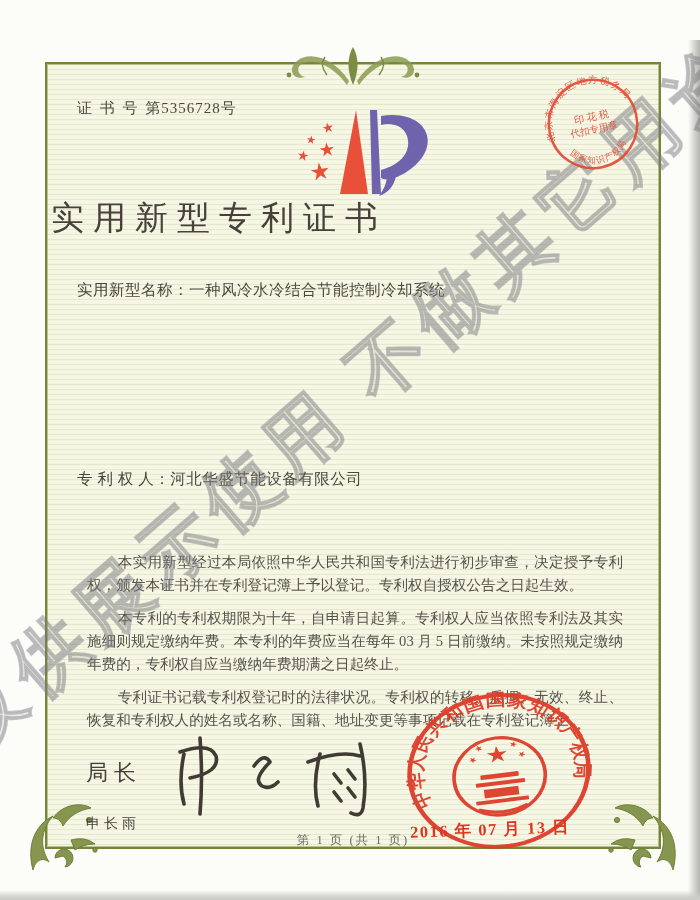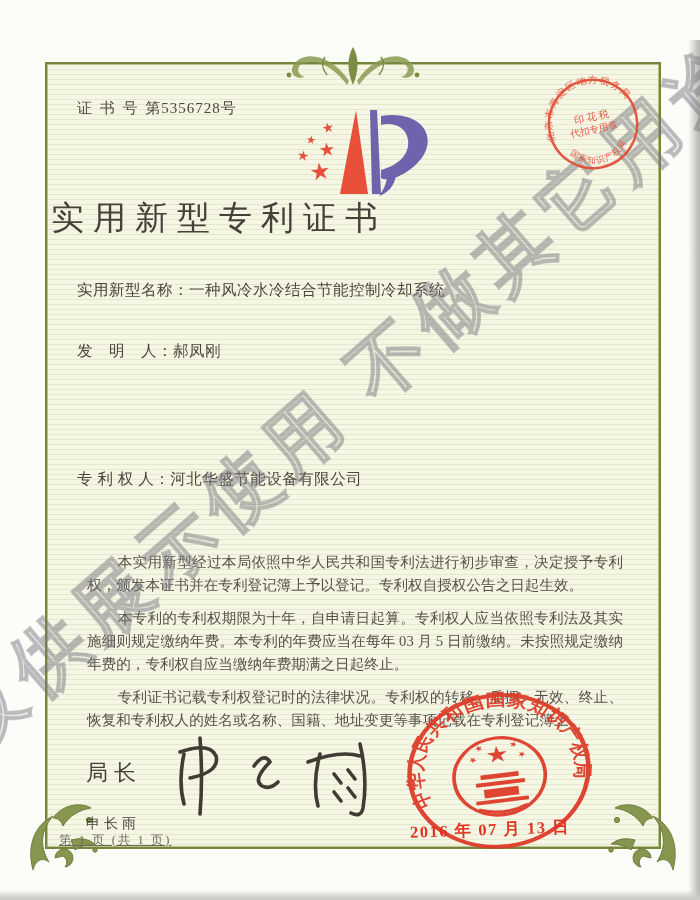--- a/index.html
+++ b/index.html
@@ -24,22 +24,22 @@
   .logo{position:absolute;left:237px;top:40px;width:148px;height:95px;}
   .title{position:absolute;left:4px;top:132px;width:100%;
     font-size:33px;letter-spacing:9px;color:#474139;font-weight:500;}
   .field-row{position:absolute;left:30px;font-size:15.5px;color:#4e473f;letter-spacing:.5px;white-space:nowrap;text-align:right;}
   .field-row .flabel{color:#4a443d;}
   .paragraphs{position:absolute;left:30px;top:477px;width:556px;color:#57514a;}
   .paragraphs p{margin:10px;font-size:14.6px;line-height:1.58;text-indent:2.1em;text-align:justify;}
   .official-title{position:absolute;left:39px;top:694px;font-size:22px;letter-spacing:6px;color:#46413a;}
   .official-name{position:absolute;left:39px;top:751px;font-size:14px;letter-spacing:4px;color:#46413a;}
   .signature{position:absolute;left:115px;top:668px;width:225px;height:88px;z-index:4;}
-  .footer{position:absolute;left:12px;top:768px;width:100%;
-    font-size:12.5px;letter-spacing:2px;color:#6f6a5f;text-decoration:underline;}
+  .footer{position:absolute;left:0;top:768px;width:100%;text-align:center;
+    font-size:12.5px;letter-spacing:2px;color:#6f6a5f;}
   .tax-seal{position:absolute;left:498px;top:12px;width:96px;height:96px;
     transform:rotate(-12deg);opacity:.92;z-index:6;}
   .main-seal{position:absolute;left:356px;top:626px;width:192px;height:162px;
     transform:rotate(-7deg);opacity:.94;z-index:6;}
   .seal-date{position:absolute;left:363px;top:755px;font-size:16.5px;font-weight:bold;
     color:#e0341f;letter-spacing:1.5px;transform:rotate(-2deg);z-index:7;white-space:nowrap;}
   .watermark{position:absolute;left:50%;top:44%;transform:translate(-50%,-50%) rotate(-41deg);
     font-size:74px;letter-spacing:10px;white-space:nowrap;z-index:5;font-weight:bold;
     color:rgba(128,128,134,.14);-webkit-text-stroke:1.6px rgba(120,120,126,.42);pointer-events:none;}
   .ornament-top{position:absolute;left:50%;top:-23px;transform:translateX(-50%);width:156px;height:56px;}
@@ -123,23 +123,20 @@
     </text>
     <text x="50" y="46" font-size="10.5" fill="#e24b35" text-anchor="middle">印 花 税</text>
     <text x="50" y="59" font-size="10" fill="#e24b35" text-anchor="middle">代扣专用章</text>
   </svg>
 
   <div class="title">实用新型专利证书</div>
 
   <div class="field-row" style="top:216px">
     <span class="flabel">实用新型名称：</span><span>一种风冷水冷结合节能控制冷却系统</span>
   </div>
-  <div class="field-row" style="top:277px">
-    <span class="flabel">发　明　人：</span><span>郝凤刚</span>
-  </div>
   <div class="field-row" style="top:405px">
     <span class="flabel">专 利 权 人：</span><span>河北华盛节能设备有限公司</span>
   </div>
 
   <div class="paragraphs">
     <p>本实用新型经过本局依照中华人民共和国专利法进行初步审查，决定授予专利权，颁发本证书并在专利登记簿上予以登记。专利权自授权公告之日起生效。</p>
     <p>本专利的专利权期限为十年，自申请日起算。专利权人应当依照专利法及其实施细则规定缴纳年费。本专利的年费应当在每年 03 月 5 日前缴纳。未按照规定缴纳年费的，专利权自应当缴纳年费期满之日起终止。</p>
     <p>专利证书记载专利权登记时的法律状况。专利权的转移、质押、无效、终止、恢复和专利权人的姓名或名称、国籍、地址变更等事项记载在专利登记簿上。</p>
   </div>
 

